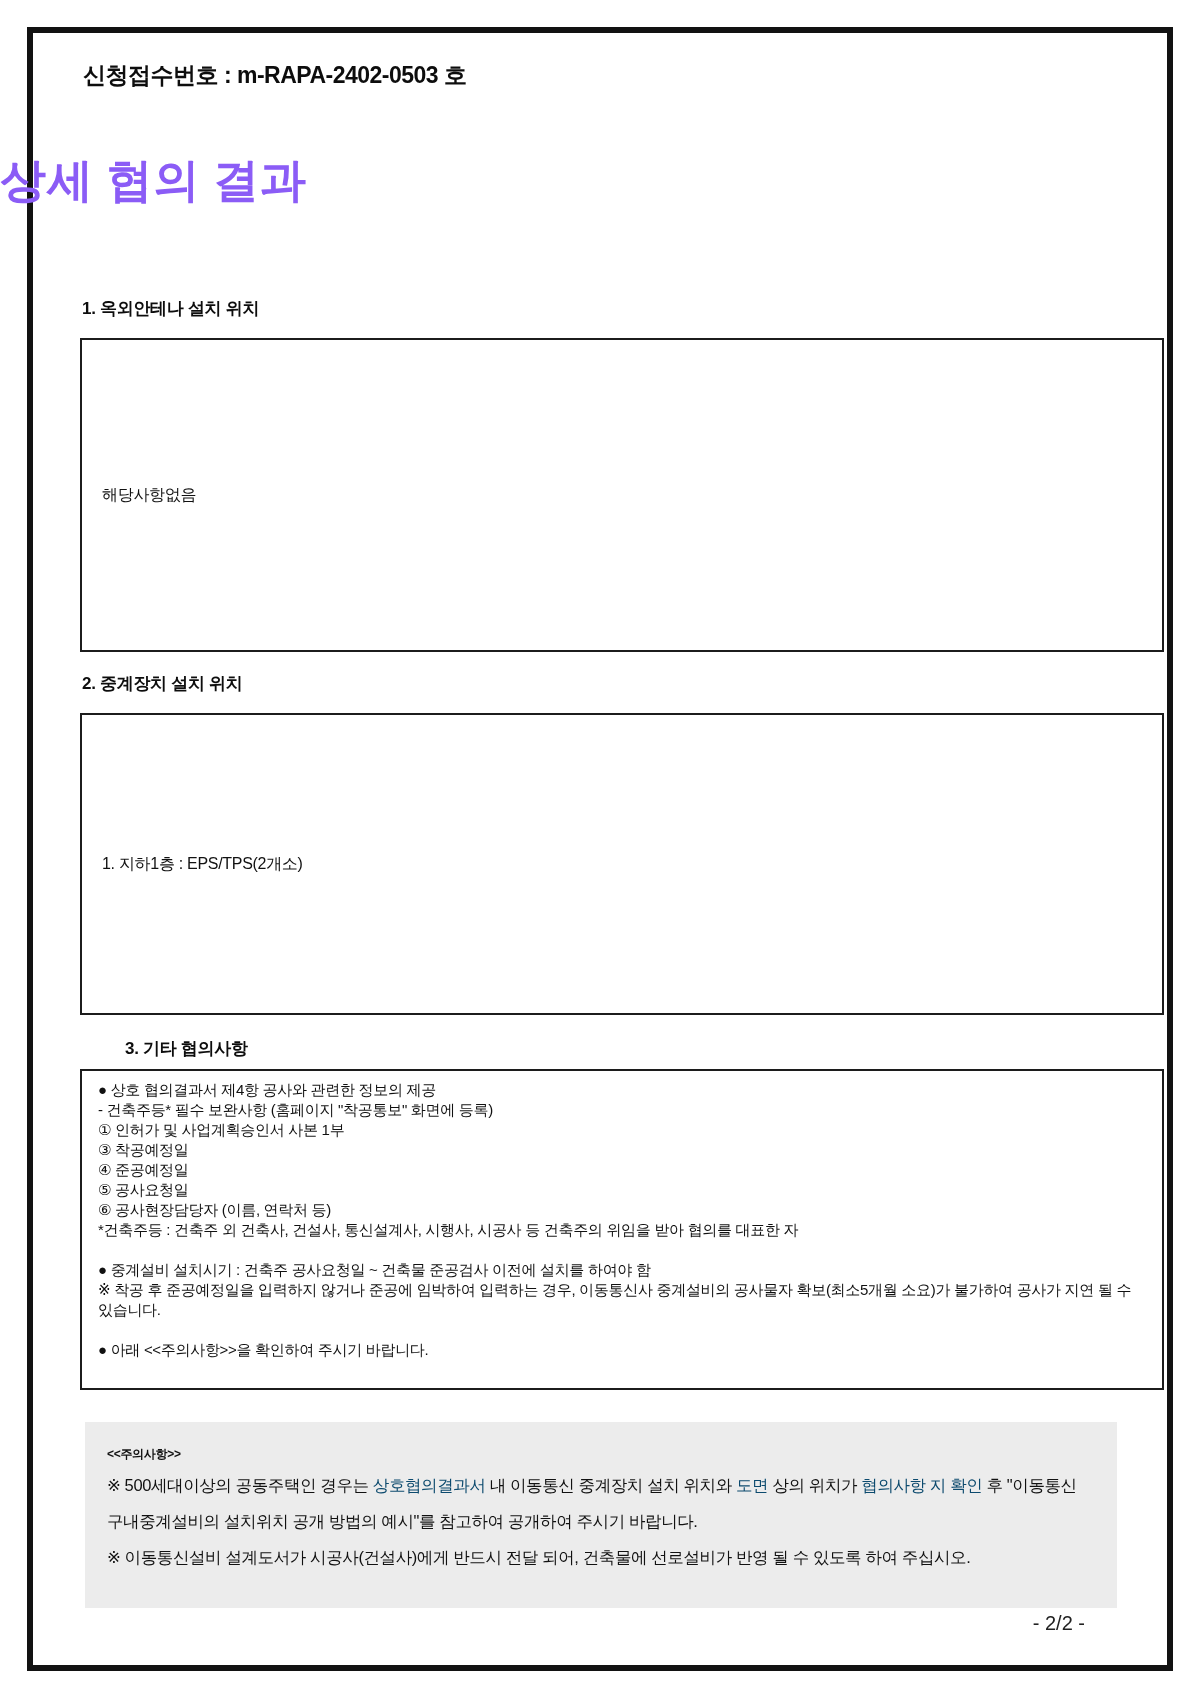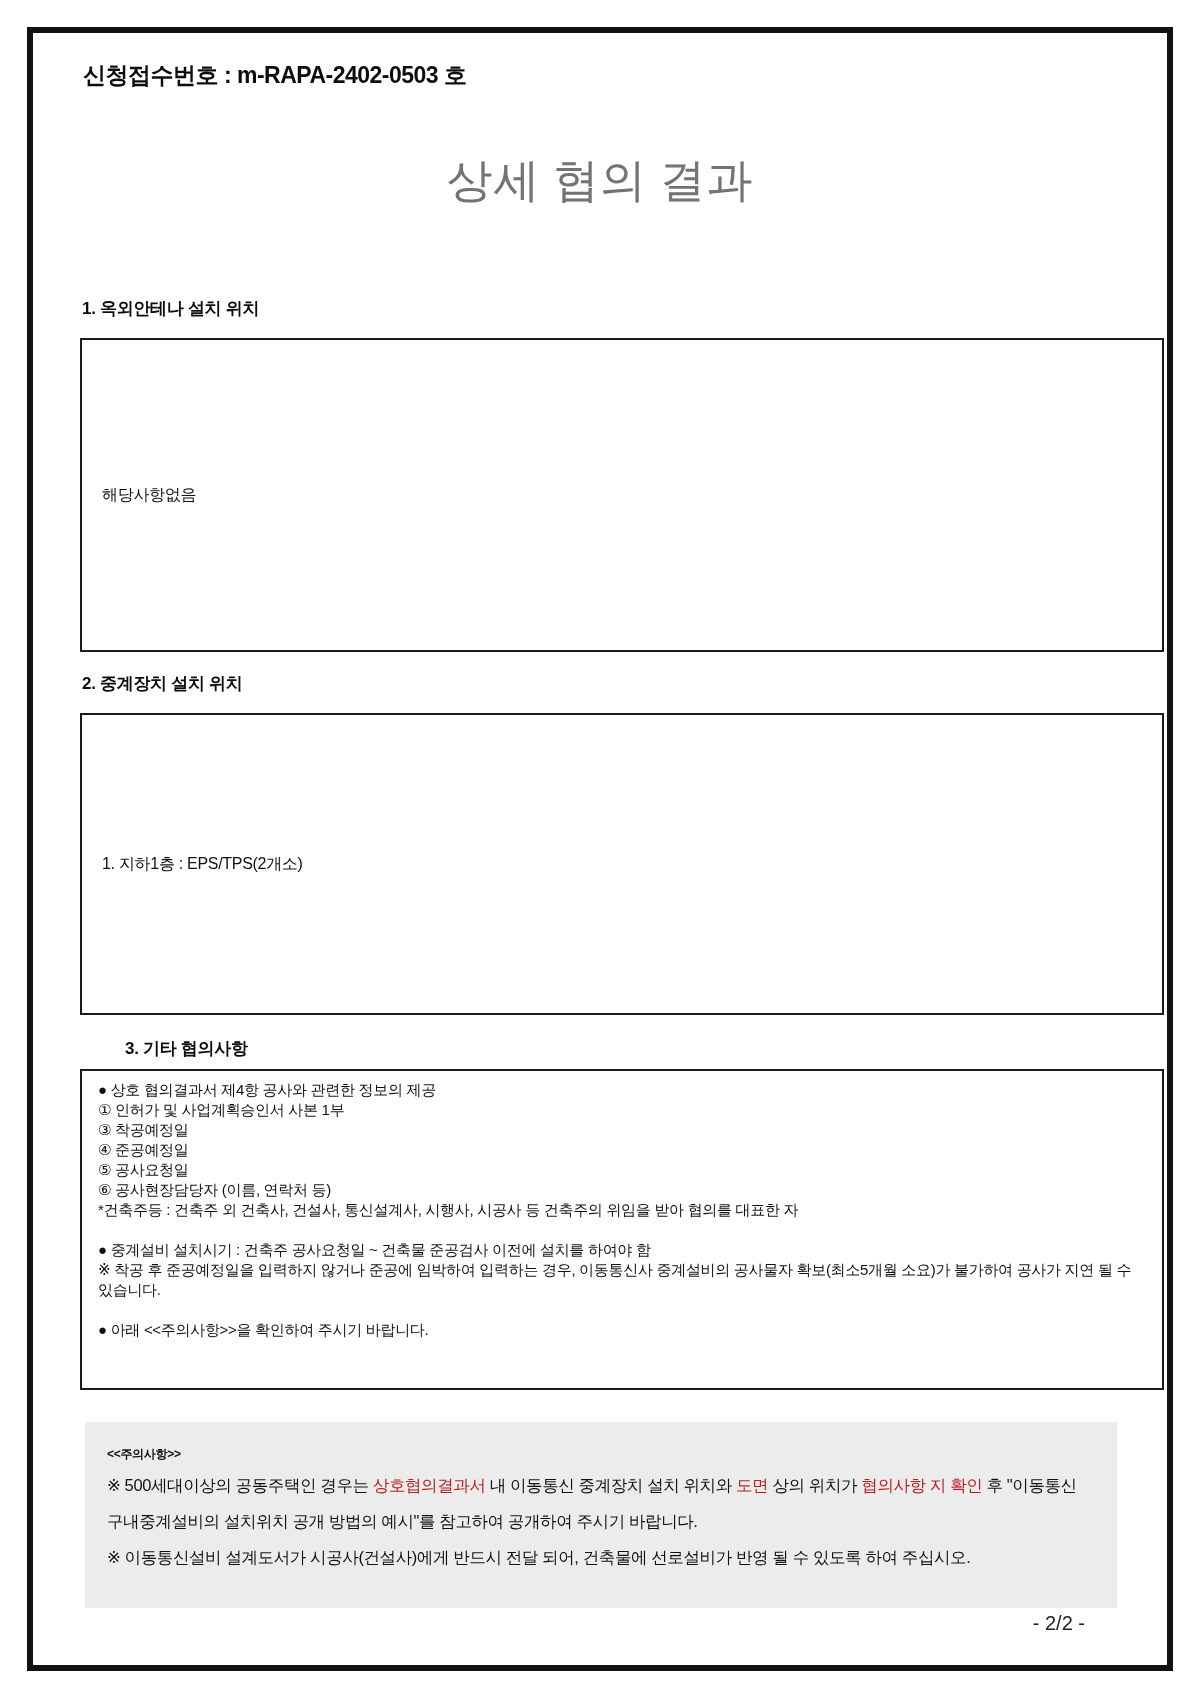--- a/index.html
+++ b/index.html
@@ -19,25 +19,25 @@
   .receipt {
     position: absolute;
     left: 83px; top: 60px;
     font-size: 23px; font-weight: bold;
     letter-spacing: -0.5px;
     color: #0d0d0d;
   }
   .doc-title {
     position: absolute;
     left: 0; top: 150px; width: 100%;
-    text-align: center;
+    text-align: left;
     font-family: "Liberation Serif", "DejaVu Serif", serif;
     font-size: 46px;
-    font-weight: 400;
-    color: #737373;
+    font-weight: 700;
+    color: #8b5cf6;
     letter-spacing: 1px;
   }
   .sec-heading {
     position: absolute;
     left: 82px;
     font-size: 17px; font-weight: bold;
     letter-spacing: -0.3px;
     color: #0d0d0d;
   }
   .sec1-heading { top: 297px; }
@@ -75,21 +75,21 @@
   .notice-title {
     font-size: 12px; font-weight: bold;
     letter-spacing: -0.3px;
     margin-bottom: 4px;
   }
   .notice-para {
     font-size: 16.5px;
     line-height: 36px;
     letter-spacing: -0.4px;
   }
-  .blue { color: #b91c1c; }
+  .blue { color: #0c4a6e; }
   .page-number {
     position: absolute;
     top: 1612px;
     left: 0; width: 1085px;
     text-align: right;
     font-size: 20px;
     color: #222;
     padding-left: 48px;
   }
 </style>
@@ -108,20 +108,21 @@
 </div>
 
 <div class="sec-heading sec2-heading">2. 중계장치 설치 위치</div>
 <div class="content-box box-simple box2">
   <span>1. 지하1층 : EPS/TPS(2개소)</span>
 </div>
 
 <div class="sec-heading sec3-heading">3. 기타 협의사항</div>
 <div class="content-box box3">
   <div class="b3-line">● 상호 협의결과서 제4항 공사와 관련한 정보의 제공</div>
+  <div class="b3-line">- 건축주등* 필수 보완사항 (홈페이지 "착공통보" 화면에 등록)</div>
   <div class="b3-line">① 인허가 및 사업계획승인서 사본 1부</div>
   <div class="b3-line">③ 착공예정일</div>
   <div class="b3-line">④ 준공예정일</div>
   <div class="b3-line">⑤ 공사요청일</div>
   <div class="b3-line">⑥ 공사현장담당자 (이름, 연락처 등)</div>
   <div class="b3-line">*건축주등 : 건축주 외 건축사, 건설사, 통신설계사, 시행사, 시공사 등 건축주의 위임을 받아 협의를 대표한 자</div>
   <div class="b3-line"></div>
   <div class="b3-line">● 중계설비 설치시기 : 건축주 공사요청일 ~ 건축물 준공검사 이전에 설치를 하여야 함</div>
   <div class="b3-line">※ 착공 후 준공예정일을 입력하지 않거나 준공에 임박하여 입력하는 경우, 이동통신사 중계설비의 공사물자 확보(최소5개월 소요)가 불가하여 공사가 지연 될 수 있습니다.</div>
   <div class="b3-line"></div>

